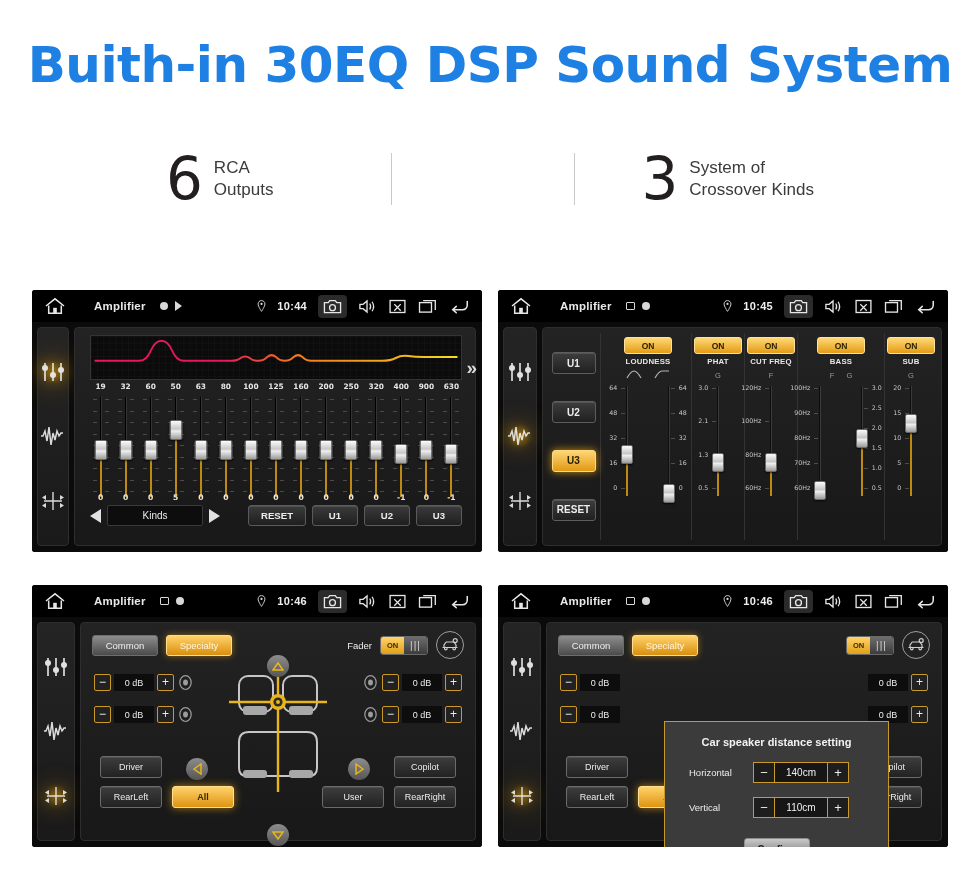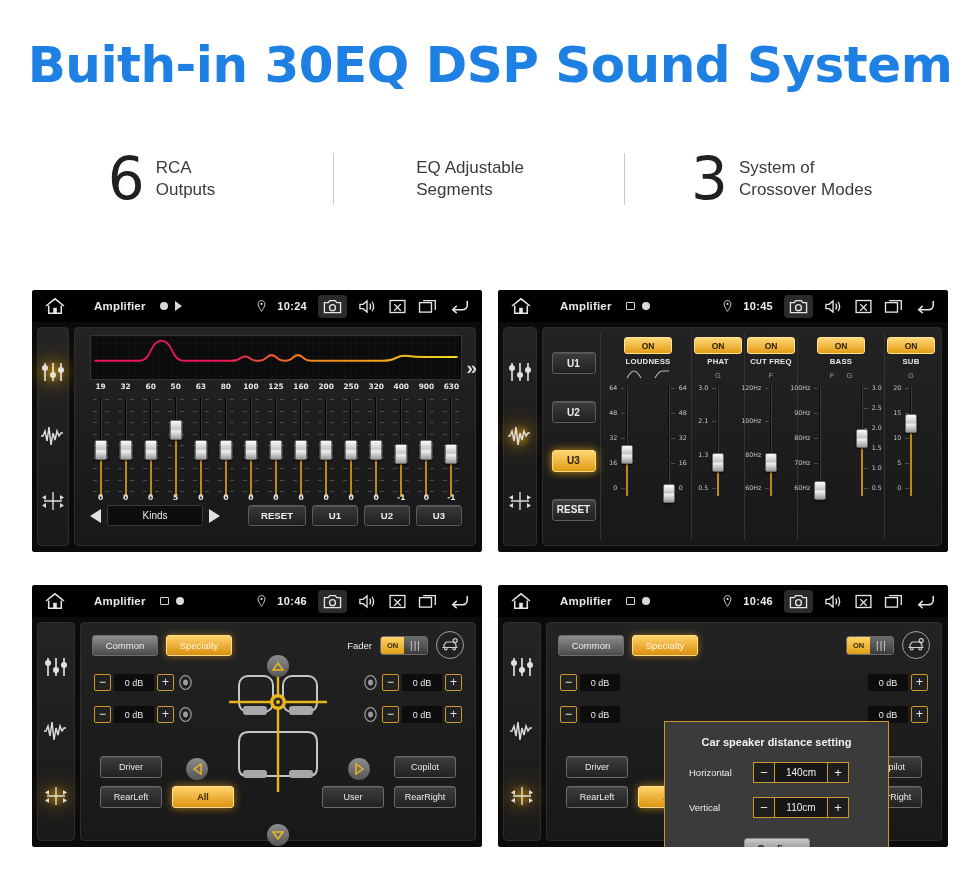--- a/index.html
+++ b/index.html
@@ -339,33 +339,29 @@
     <div class="stat-num">6</div>
     <div class="stat-txt">
       <div>RCA</div>
       <div>Outputs</div>
     </div>
   </div>
   <div class="sp-a"></div>
   <div class="stat-divider"></div>
   <div class="sp-b"></div>
   <div class="stat">
-    <div class="stat-txt">
-      <div>EQ Adjustable</div>
-      <div>Segments</div>
-    </div>
   </div>
   <div class="sp-c"></div>
   <div class="stat-divider"></div>
   <div class="sp-d"></div>
   <div class="stat">
     <div class="stat-num">3</div>
     <div class="stat-txt">
       <div>System of</div>
-      <div>Crossover Modes</div>
+      <div>Crossover Kinds</div>
     </div>
   </div>
 </div>
 
 <div class="panel p1">
   <div class="statusbar">
     <svg class="sb-home" viewBox="0 0 24 20">
       <path d="M2 10 L12 2 L22 10" fill="none" stroke="#e6e6e6" stroke-width="1.7"></path>
       <path d="M5 9.5 V18 H19 V9.5" fill="none" stroke="#e6e6e6" stroke-width="1.7"></path>
       <rect x="10" y="12" width="4" height="6" fill="#e6e6e6"></rect>
@@ -373,21 +369,21 @@
     <span class="sb-title">Amplifier</span>
     <span class="sb-minis">
       <i class="mini-dot"></i>
       <i class="mini-tri"></i>
     </span>
     <span class="sb-right">
       <svg class="sb-pin" viewBox="0 0 10 14">
         <path d="M5 .7C2.7.7 1 2.4 1 4.6 1 7.4 5 13.3 5 13.3S9 7.4 9 4.6C9 2.4 7.3.7 5 .7z" fill="none" stroke="#dcdcdc" stroke-width="1.1"></path>
         <circle cx="5" cy="4.6" r="1.3" fill="#dcdcdc"></circle>
       </svg>
-      <span class="sb-time">10:24</span>
+      <span class="sb-time">10:44</span>
       <span class="sb-cam-wrap">
         <svg class="sb-ic" viewBox="0 0 20 17">
           <path d="M1.5 4.5h4l1.6-2.2h5.8L14.5 4.5h4v10.5h-17z" fill="none" stroke="#e6e6e6" stroke-width="1.4"></path>
           <circle cx="10" cy="9.7" r="3.1" fill="none" stroke="#e6e6e6" stroke-width="1.4"></circle>
         </svg>
       </span>
       <svg class="sb-ic" viewBox="0 0 20 17">
         <path d="M2 6.2h3.4L9.5 2.6v11.8L5.4 10.8H2z" fill="none" stroke="#e6e6e6" stroke-width="1.4"></path>
         <path d="M12.4 5.4a6 6 0 010 6.2M14.8 3.5a9 9 0 010 10" fill="none" stroke="#e6e6e6" stroke-width="1.3"></path>
       </svg>

